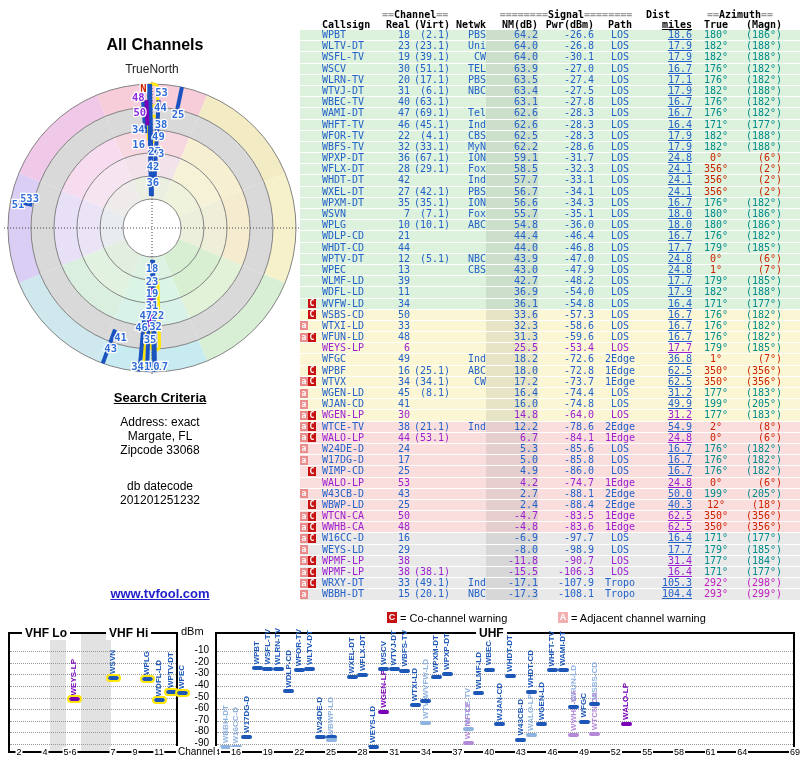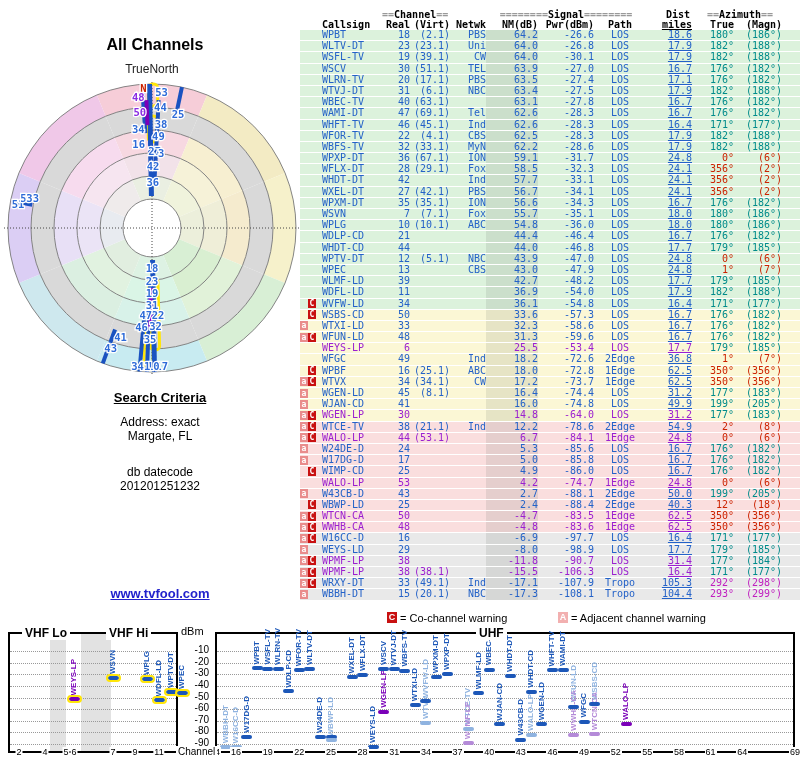--- a/index.html
+++ b/index.html
@@ -28,21 +28,21 @@
       line-height:9px;text-align:center;color:#fff;}
   .mk.a{background:#e98c8c;} .mk.C{background:#c81111;}
   .cs{width:60px;text-align:left;}
   .re{width:28px;text-align:right;}
   .vi{width:40px;text-align:right;}
   .nw{width:36px;text-align:right;}
   .nm{width:52px;text-align:right;background:rgba(90,100,90,.13);}
   .pw{width:56px;text-align:right;}
   .pa{width:52px;text-align:center;}
   .mi{width:52px;text-align:right;padding-right:6px;box-sizing:border-box;text-decoration:underline;}
-  .tr{width:36px;text-align:right;}
+  .tr{width:36px;text-align:center;}
   .mg{width:48px;text-align:right;}
   .bg-g{background:#dcf2dc;} .bg-y{background:#fbf7d5;} .bg-p{background:#fadede;} .bg-e{background:#e9e9e9;}
   .tx-b{color:#2462c8;} .tx-p{color:#9b1fd0;}
   .az-t{color:#008b8b;} .az-r{color:#cc2200;} .az-m{color:#c020c0;}
   
   .panel{border:2px solid #000;box-sizing:border-box;background:#fff;}
   #vhf-panel{left:8px;top:632px;width:170px;height:121px;}
   #uhf-panel{left:215px;top:632px;width:580px;height:121px;}
   .gridline{position:absolute;left:0;width:100%;height:0;border-top:1px dotted #999;}
   .grayband{position:absolute;top:0;height:100%;background:#e2e2e2;}
@@ -162,36 +162,37 @@
       <text x="159.69614985043344" y="292.1614029861156" text-anchor="middle" fill="#2e6bd8" font-family="&quot;DejaVu Sans Mono&quot;,monospace" font-size="10.5px" font-weight="bold" stroke="#ffffff" stroke-width="2.5" paint-order="stroke">17</text>
       <text x="151.21298843427405" y="292.4947073059198" text-anchor="middle" fill="#2e6bd8" font-family="&quot;DejaVu Sans Mono&quot;,monospace" font-size="10.5px" font-weight="bold" stroke="#ffffff" stroke-width="2.5" paint-order="stroke">10</text>
       <text x="145.14896995835238" y="292.41532495565434" text-anchor="middle" fill="#2e6bd8" font-family="&quot;DejaVu Sans Mono&quot;,monospace" font-size="10.5px" font-weight="bold" stroke="#ffffff" stroke-width="2.5" paint-order="stroke">1</text>
       <text x="135.47054360579622" y="291.73854345619" text-anchor="middle" fill="#2e6bd8" font-family="&quot;DejaVu Sans Mono&quot;,monospace" font-size="10.5px" font-weight="bold" stroke="#ffffff" stroke-width="2.5" paint-order="stroke">34</text>
     </svg>
 
   <div class="abs" id="search-block">
     <div id="search-head">Search Criteria</div>
     <div class="crit">Address: exact</div>
     <div class="crit">Margate, FL</div>
+    <div class="crit">Zipcode 33068</div>
     <div id="db-block">
       <div>db datecode</div>
       <div>201201251232</div>
     </div>
   </div>
   <div class="abs" id="site-link">
     <a href="#">www.tvfool.com</a>
   </div>
 
   <div class="abs" id="tbl">
       <div class="hrow">
         <span style="width:82px"></span>
         <span style="width:68px"><span class="eq">==</span>Channel<span class="eq">==</span></span>
         <span style="width:36px"></span>
         <span style="width:160px;text-align:center"><span class="eq">========</span>Signal<span class="eq">========</span></span>
-        <span style="width:52px;text-align:right;padding-right:8px;box-sizing:border-box">Dist</span>
+        <span style="width:52px;padding-right:8px;box-sizing:border-box">Dist</span>
         <span style="width:84px;text-align:center"><span class="eq">==</span>Azimuth<span class="eq">==</span></span>
       </div>
       <div class="hrow">
         <span class="cell mka"></span>
         <span class="cell mkc"></span>
         <span class="cell cs">Callsign</span>
         <span class="cell re">Real</span>
         <span class="cell vi">(Virt)</span>
         <span class="cell nw">Netwk</span>
         <span class="cell" style="width:52px;text-align:right">NM(dB)</span>

